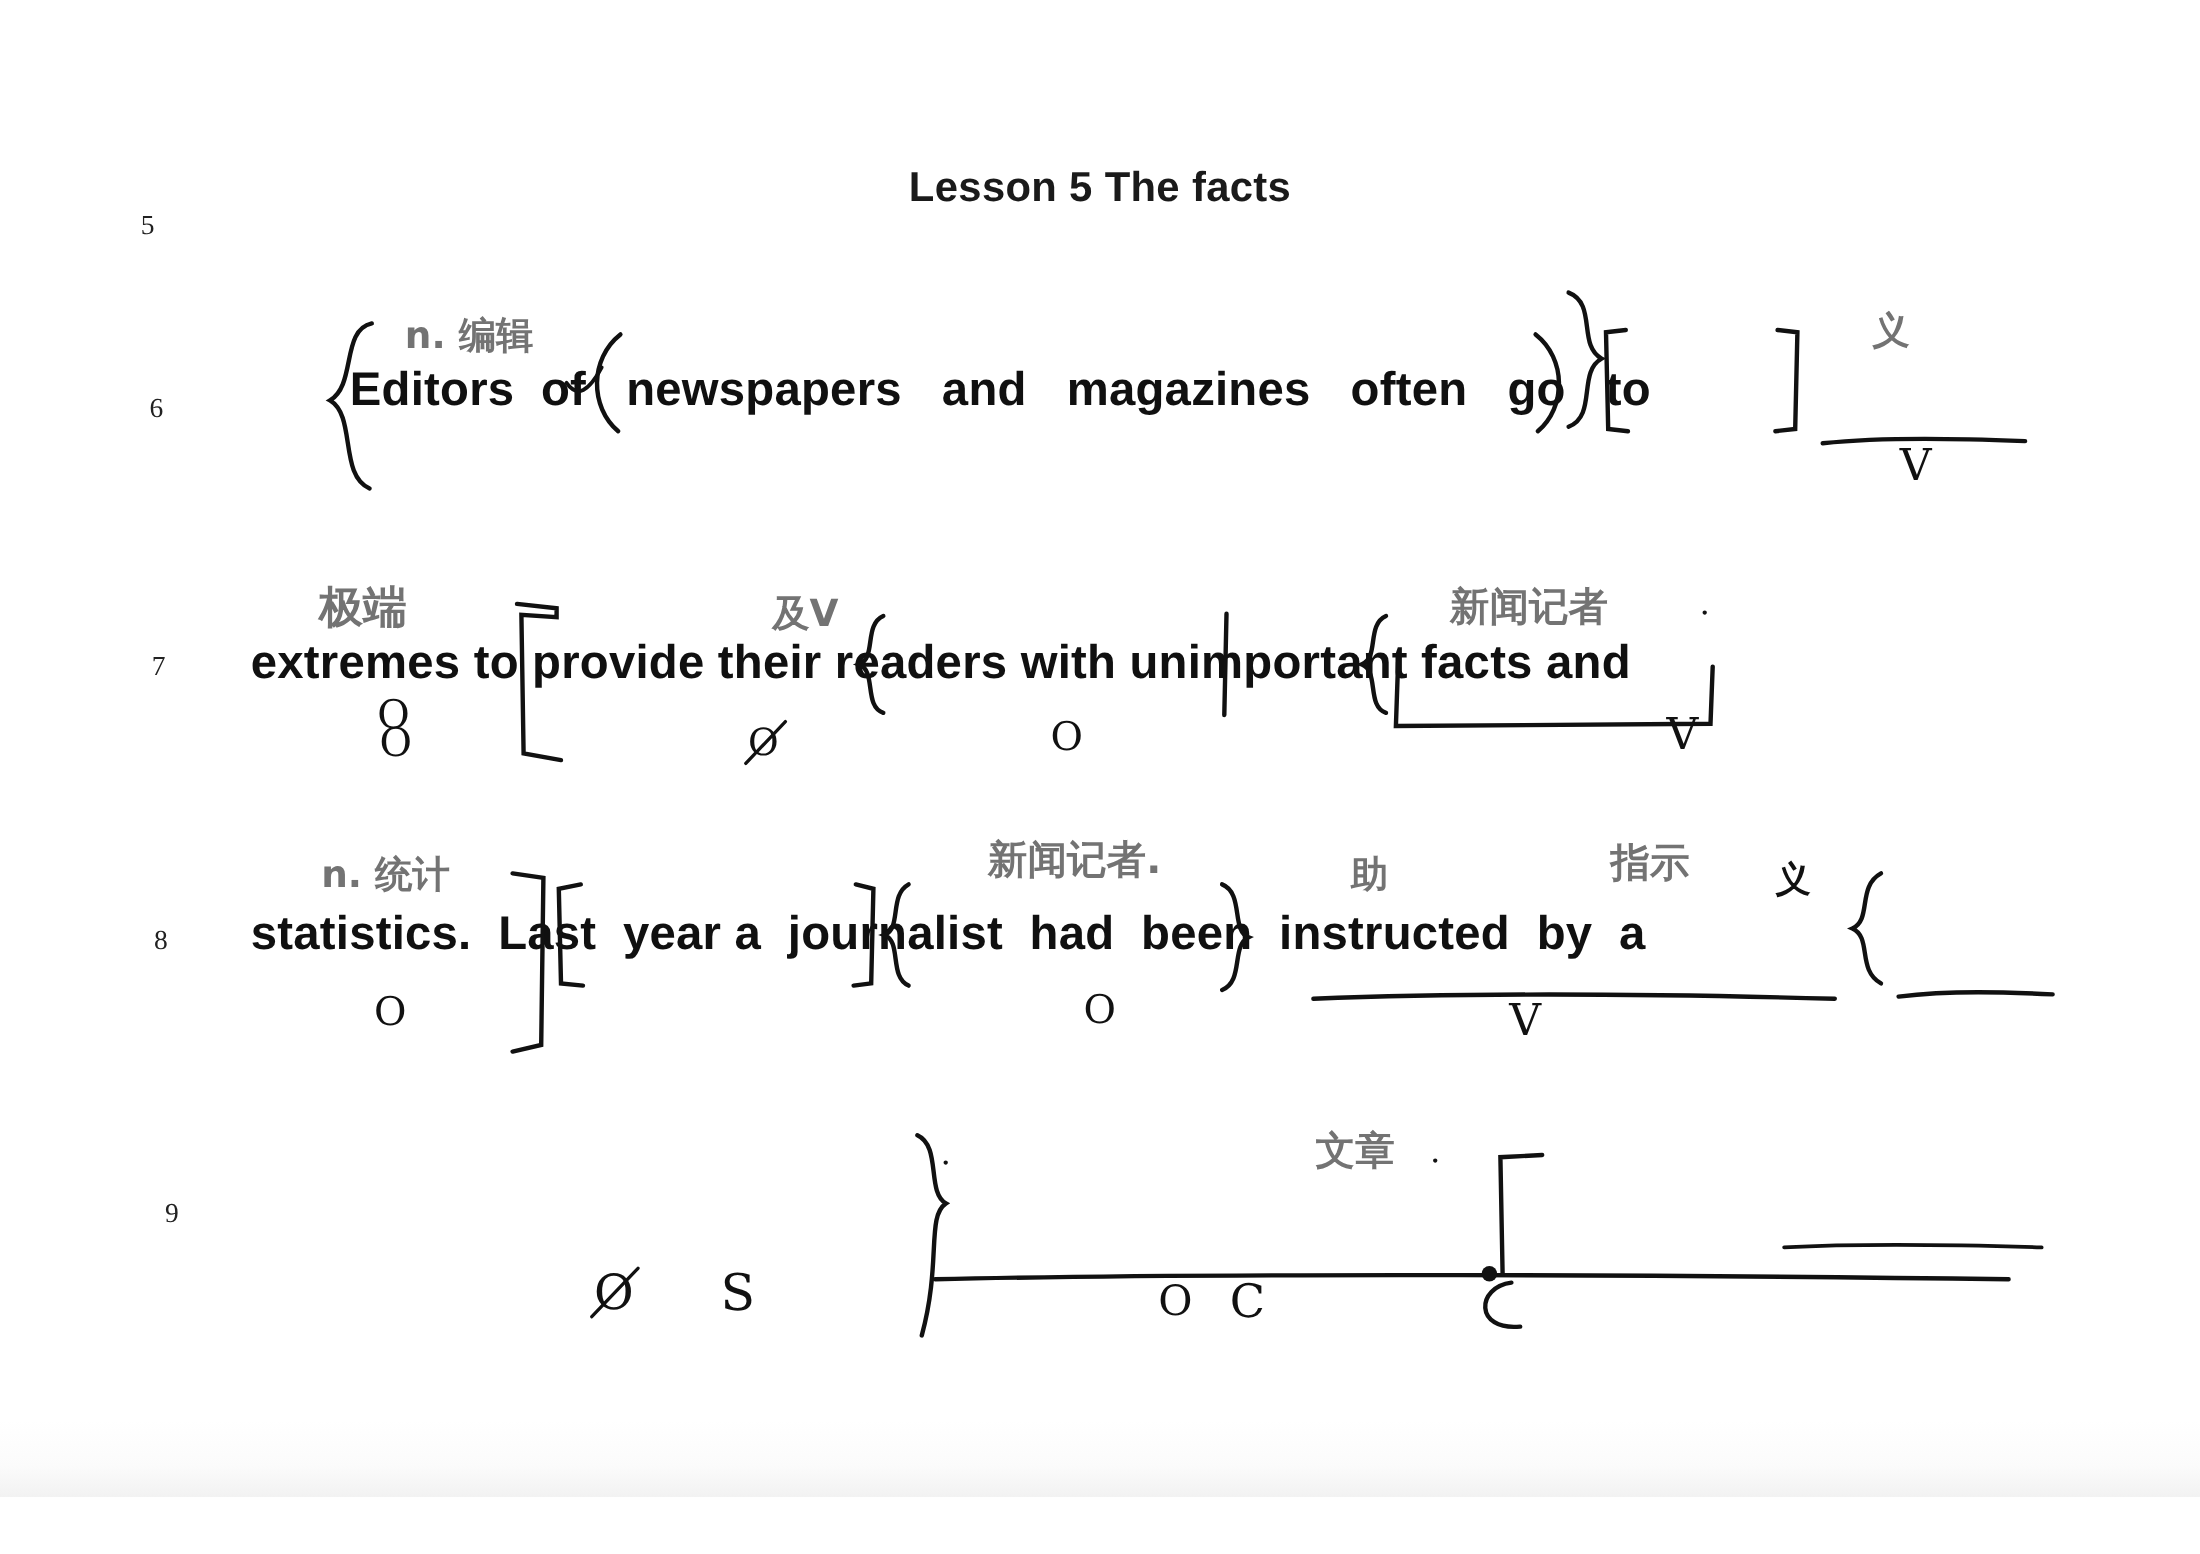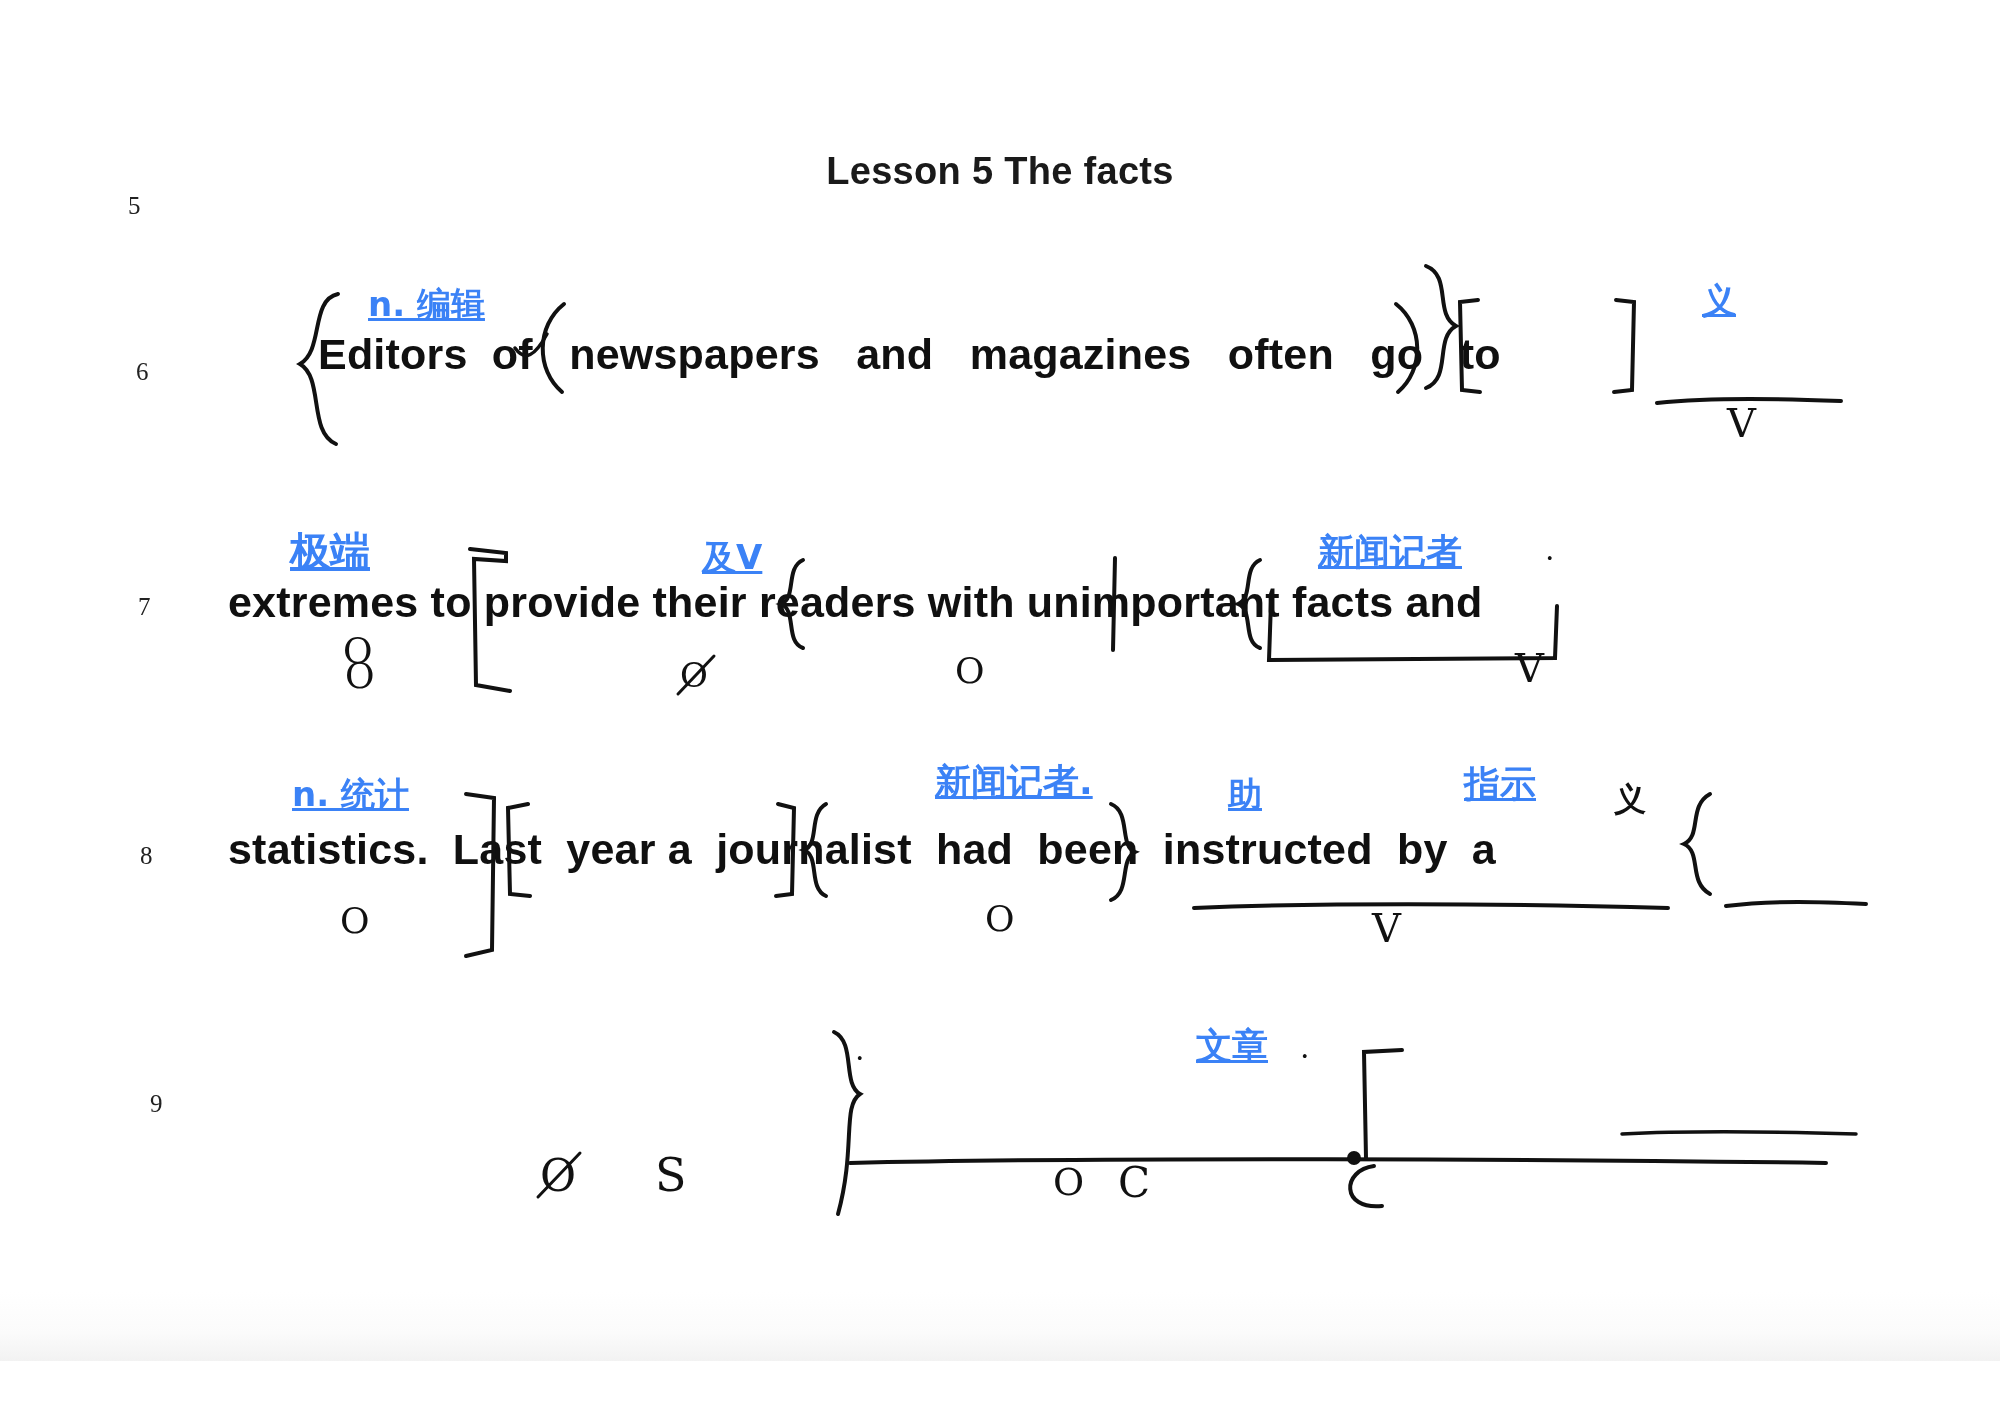--- a/index.html
+++ b/index.html
@@ -61,21 +61,21 @@
   .ink svg { display: block; overflow: visible; }
 
   .cn {
     position: absolute;
     color: #18239c;
     font-family: "DejaVu Sans", sans-serif;
     font-weight: bold;
     pointer-events: none;
     transform-origin: left bottom;
   }
-  .cn.blue { color: #3b82f6; text-decoration: underline; }
+  .cn.blue { color: #737373; }
   .cn.dark { color: #111; }
 
   .mark {
     position: absolute;
     color: #111;
     font-family: "DejaVu Serif", serif;
     pointer-events: none;
   }
 </style>
 </head>
@@ -218,21 +218,21 @@
       <path d="M6 4 L22 8 L20 94 L4 96" fill="none" stroke="#111" stroke-width="4" stroke-linecap="round"></path>
     </svg>
   </div>
 
   <div class="ink" style="left:798px; top:800px;">
     <svg width="34" height="100" viewBox="0 0 34 100">
       <path d="M28 4 C10 14 22 44 6 50 C22 56 10 88 28 96" fill="none" stroke="#111" stroke-width="4" stroke-linecap="round"></path>
     </svg>
   </div>
 
-  <div class="cn blue" style="left:935px; top:758px; font-size:36px;">新闻记者.</div>
+  <div class="cn blue" style="left:898px; top:758px; font-size:36px;">新闻记者.</div>
   <div class="mark" style="left:985px; top:898px; font-size:36px;">O</div>
 
   <div class="ink" style="left:1105px; top:800px;">
     <svg width="36" height="104" viewBox="0 0 36 104">
       <path d="M6 4 C26 12 14 46 30 52 C14 60 26 92 6 100" fill="none" stroke="#111" stroke-width="4" stroke-linecap="round"></path>
     </svg>
   </div>
 
   <div class="cn blue" style="left:1228px; top:772px; font-size:34px;">助</div>
 

